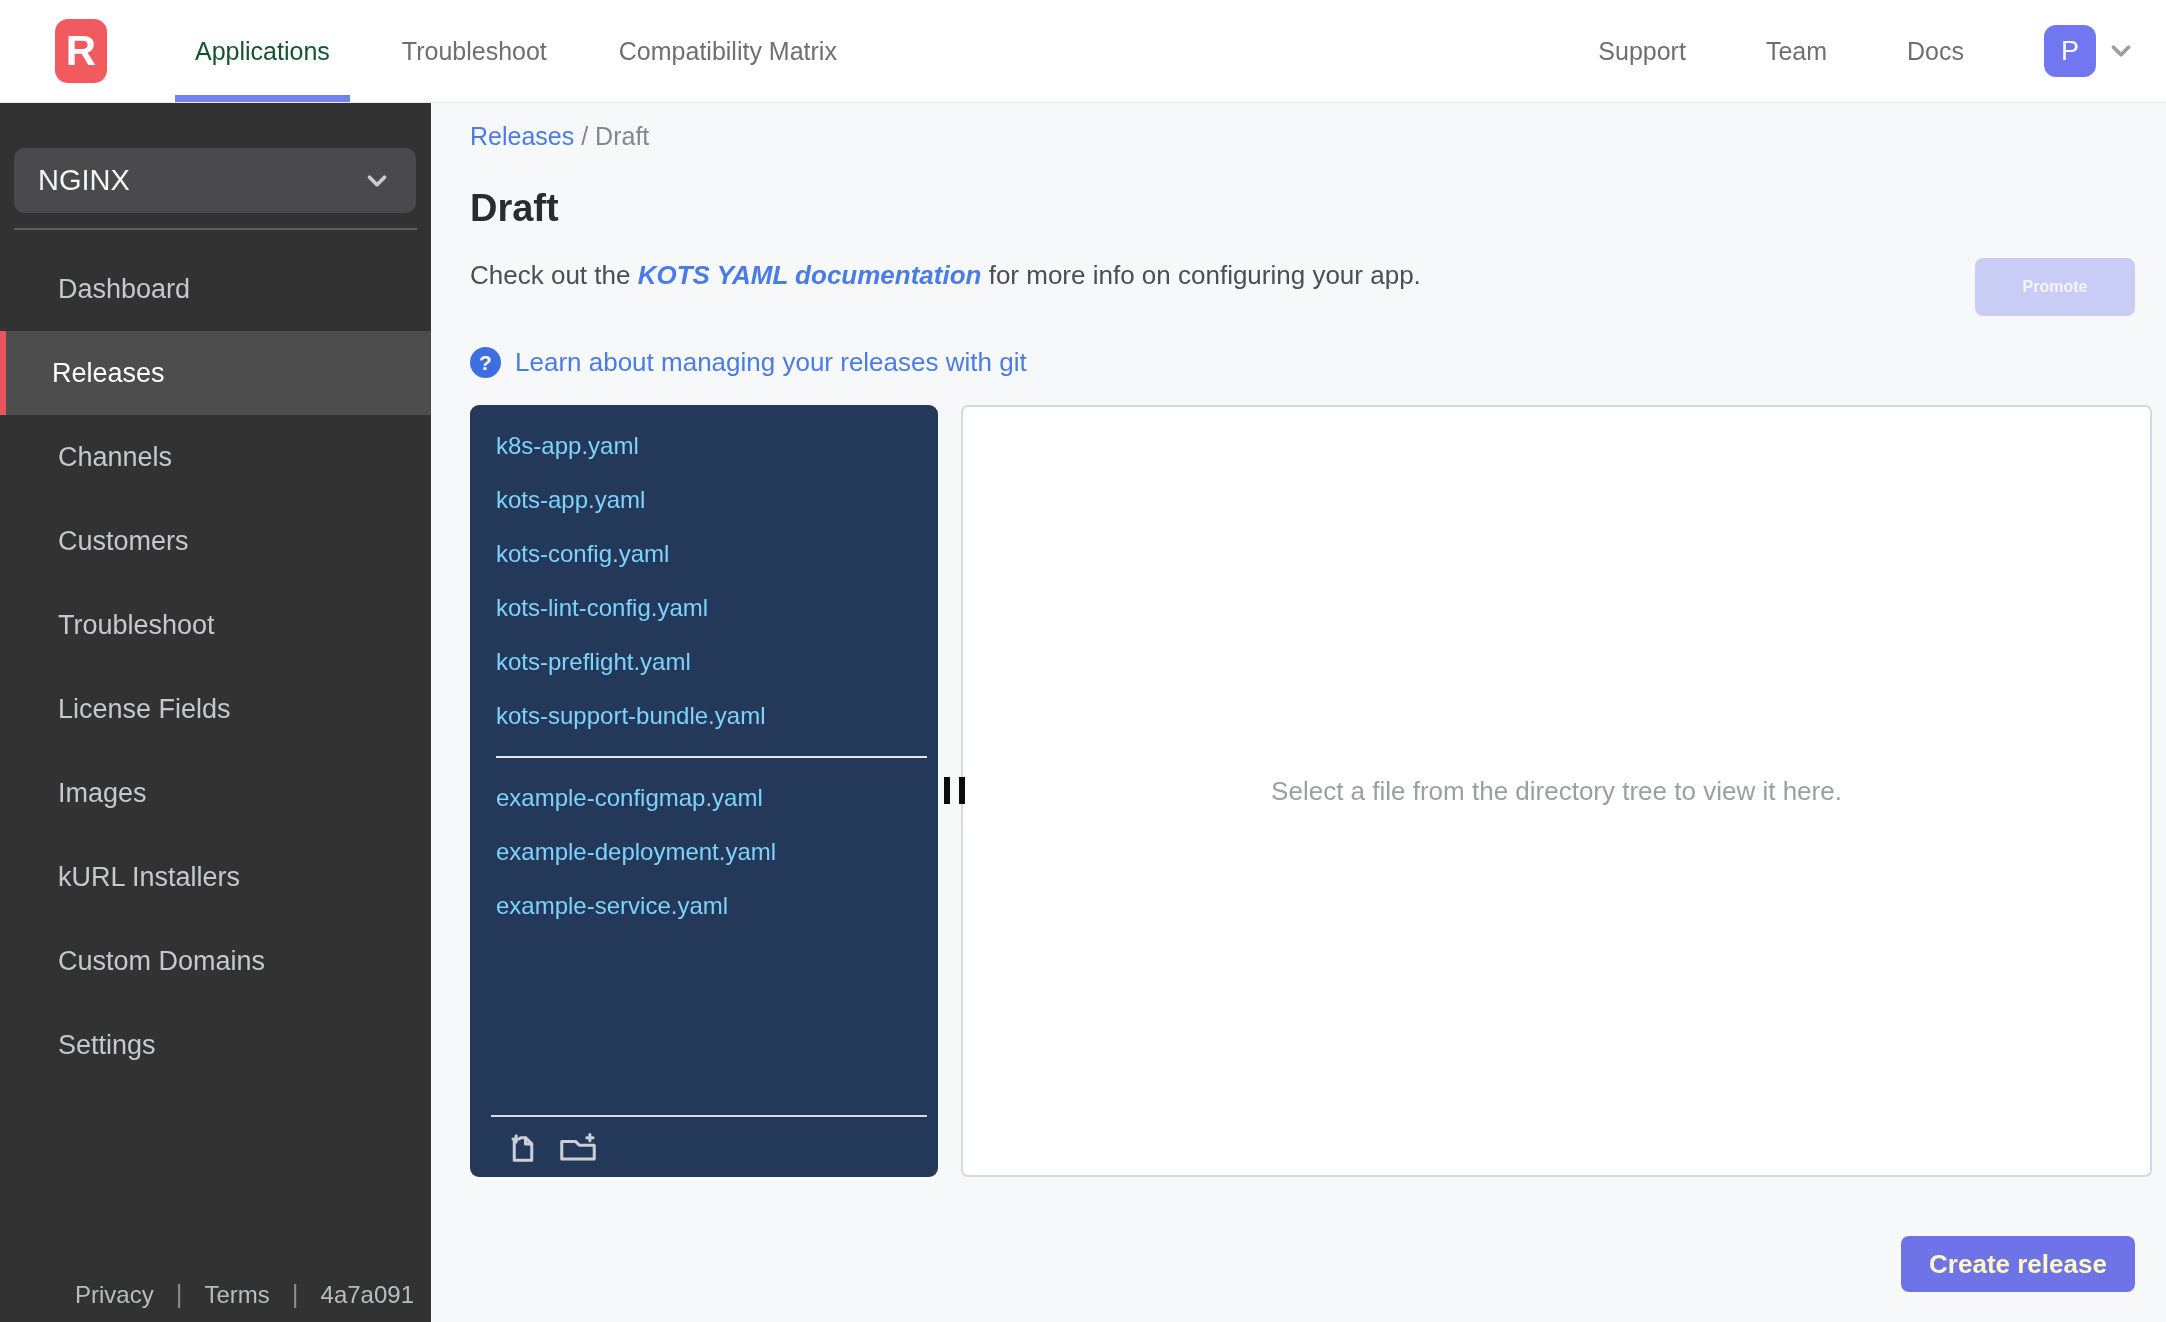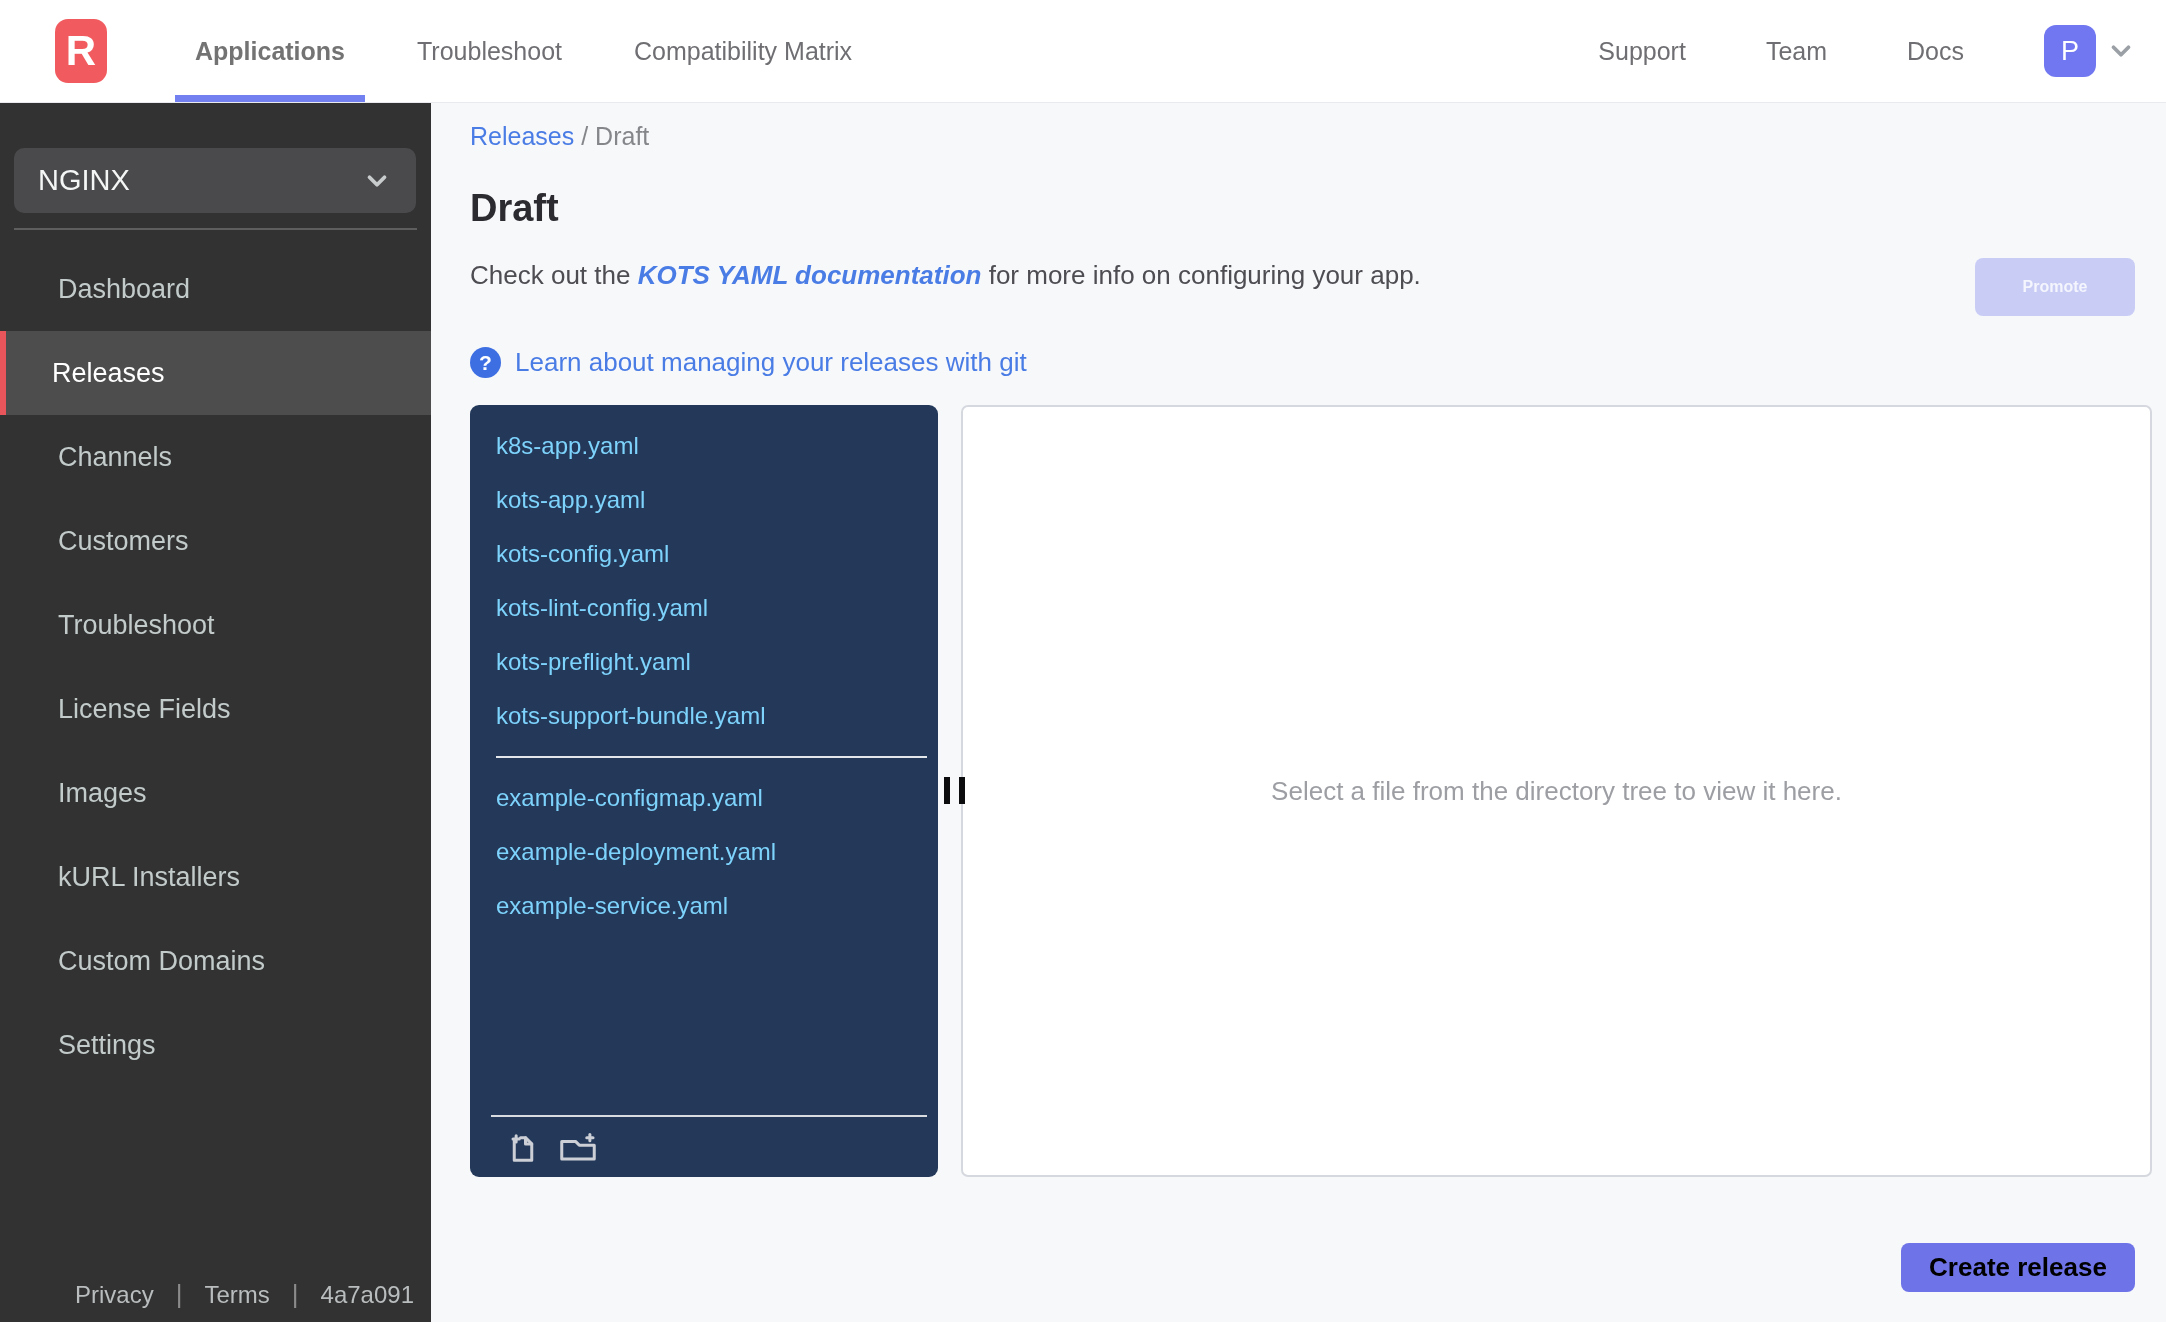--- a/index.html
+++ b/index.html
@@ -22,21 +22,21 @@
     background: #f15b5f; border-radius: 13px;
     display: flex; align-items: center; justify-content: center;
     color: #ffffff; font-size: 42px; font-weight: bold;
   }
   .nav-items { display: flex; align-items: stretch; height: 100%; margin-left: 52px; }
   .nav-item {
     display: flex; align-items: center;
     padding: 0 20px; margin: 0 16px;
     font-size: 25px; color: #6f6f73; cursor: pointer; position: relative;
   }
-  .nav-item.active { color: #737373; font-weight: bold; }
+  .nav-item.active { color: #14532d; font-weight: normal; }
   .nav-item.active::after {
     content: ""; position: absolute; left: 0; right: 0; bottom: 0;
     height: 7px; background: #7380f0;
   }
   .nav-right { margin-left: auto; display: flex; align-items: center; margin-right: 30px; }
   .nav-link { font-size: 25px; color: #6f6f73; cursor: pointer; margin-right: 80px; }
   .avatar {
     width: 52px; height: 52px; border-radius: 12px; background: #7177f0;
     color: #ffffff; font-size: 27px;
     display: flex; align-items: center; justify-content: center;
@@ -126,22 +126,22 @@
   .drag-bar { width: 6px; height: 27px; background: #0c0c0e; }
   .editor-panel {
     flex: 1; margin-left: 23px; margin-right: 14px;
     background: #ffffff; border: 2px solid #d5d8de; border-radius: 7px;
     display: flex; align-items: center; justify-content: center;
   }
   .editor-placeholder { font-size: 26px; color: #9c9ea3; }
 
   .create-btn {
     position: absolute; right: 31px; bottom: 30px;
-    width: 234px; height: 49px; border: none; border-radius: 8px;
-    background: #6e73e8; color: #000000;
+    width: 234px; height: 56px; border: none; border-radius: 8px;
+    background: #6e73e8; color: #fef9c3;
     font-size: 26px; font-weight: bold;
     font-family: "Liberation Sans", sans-serif;
     cursor: pointer;
   }
 </style>
 </head>
 <body>
 
 <header class="topnav">
   <div class="logo">

